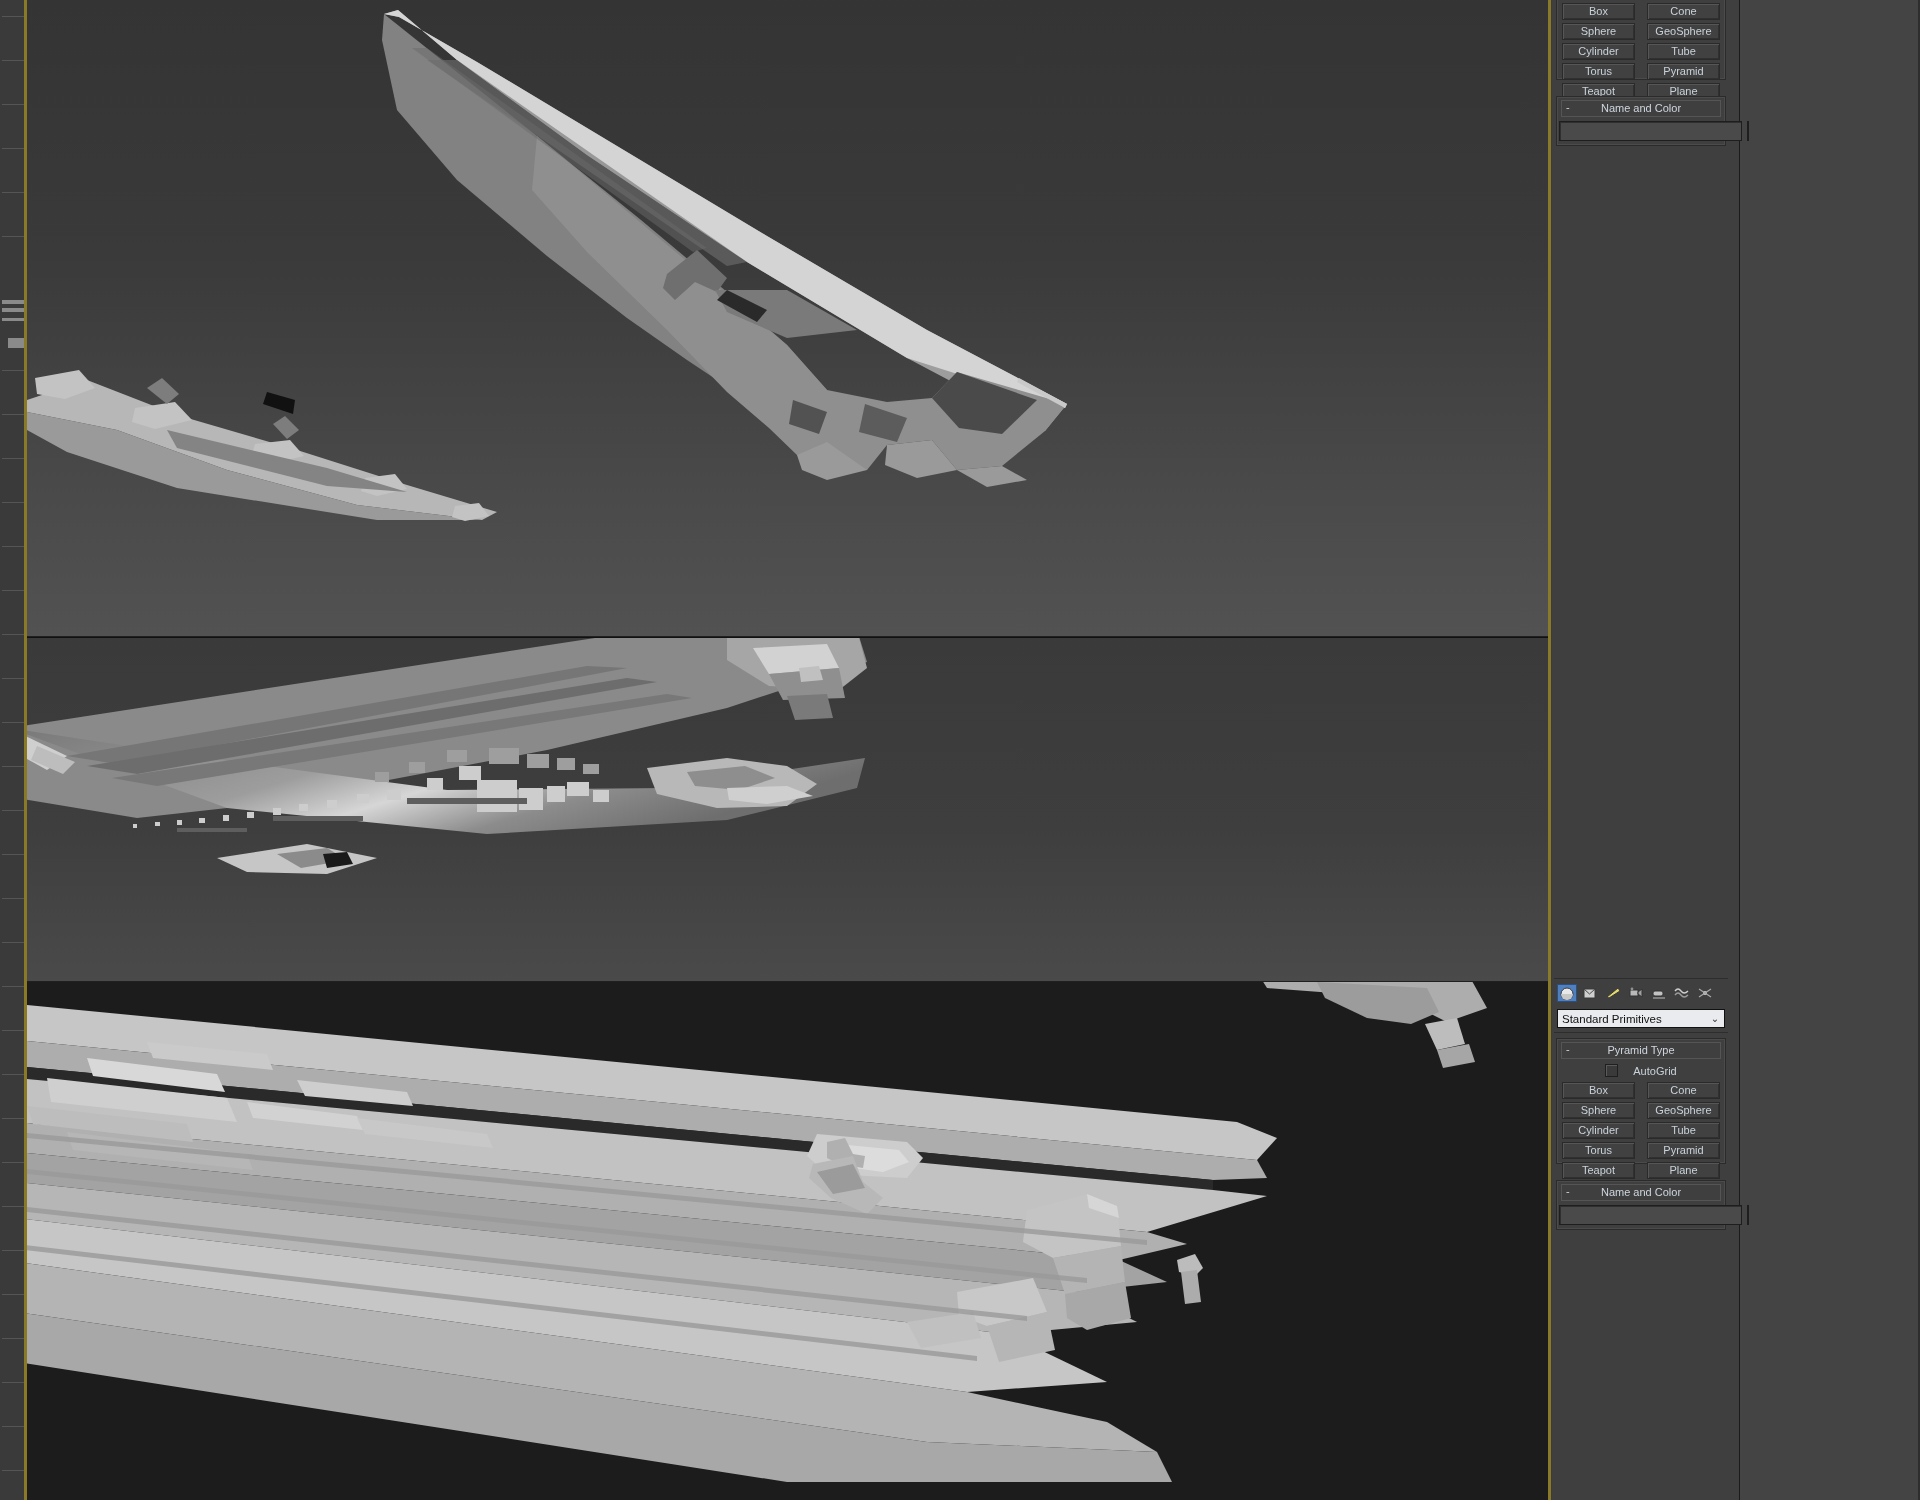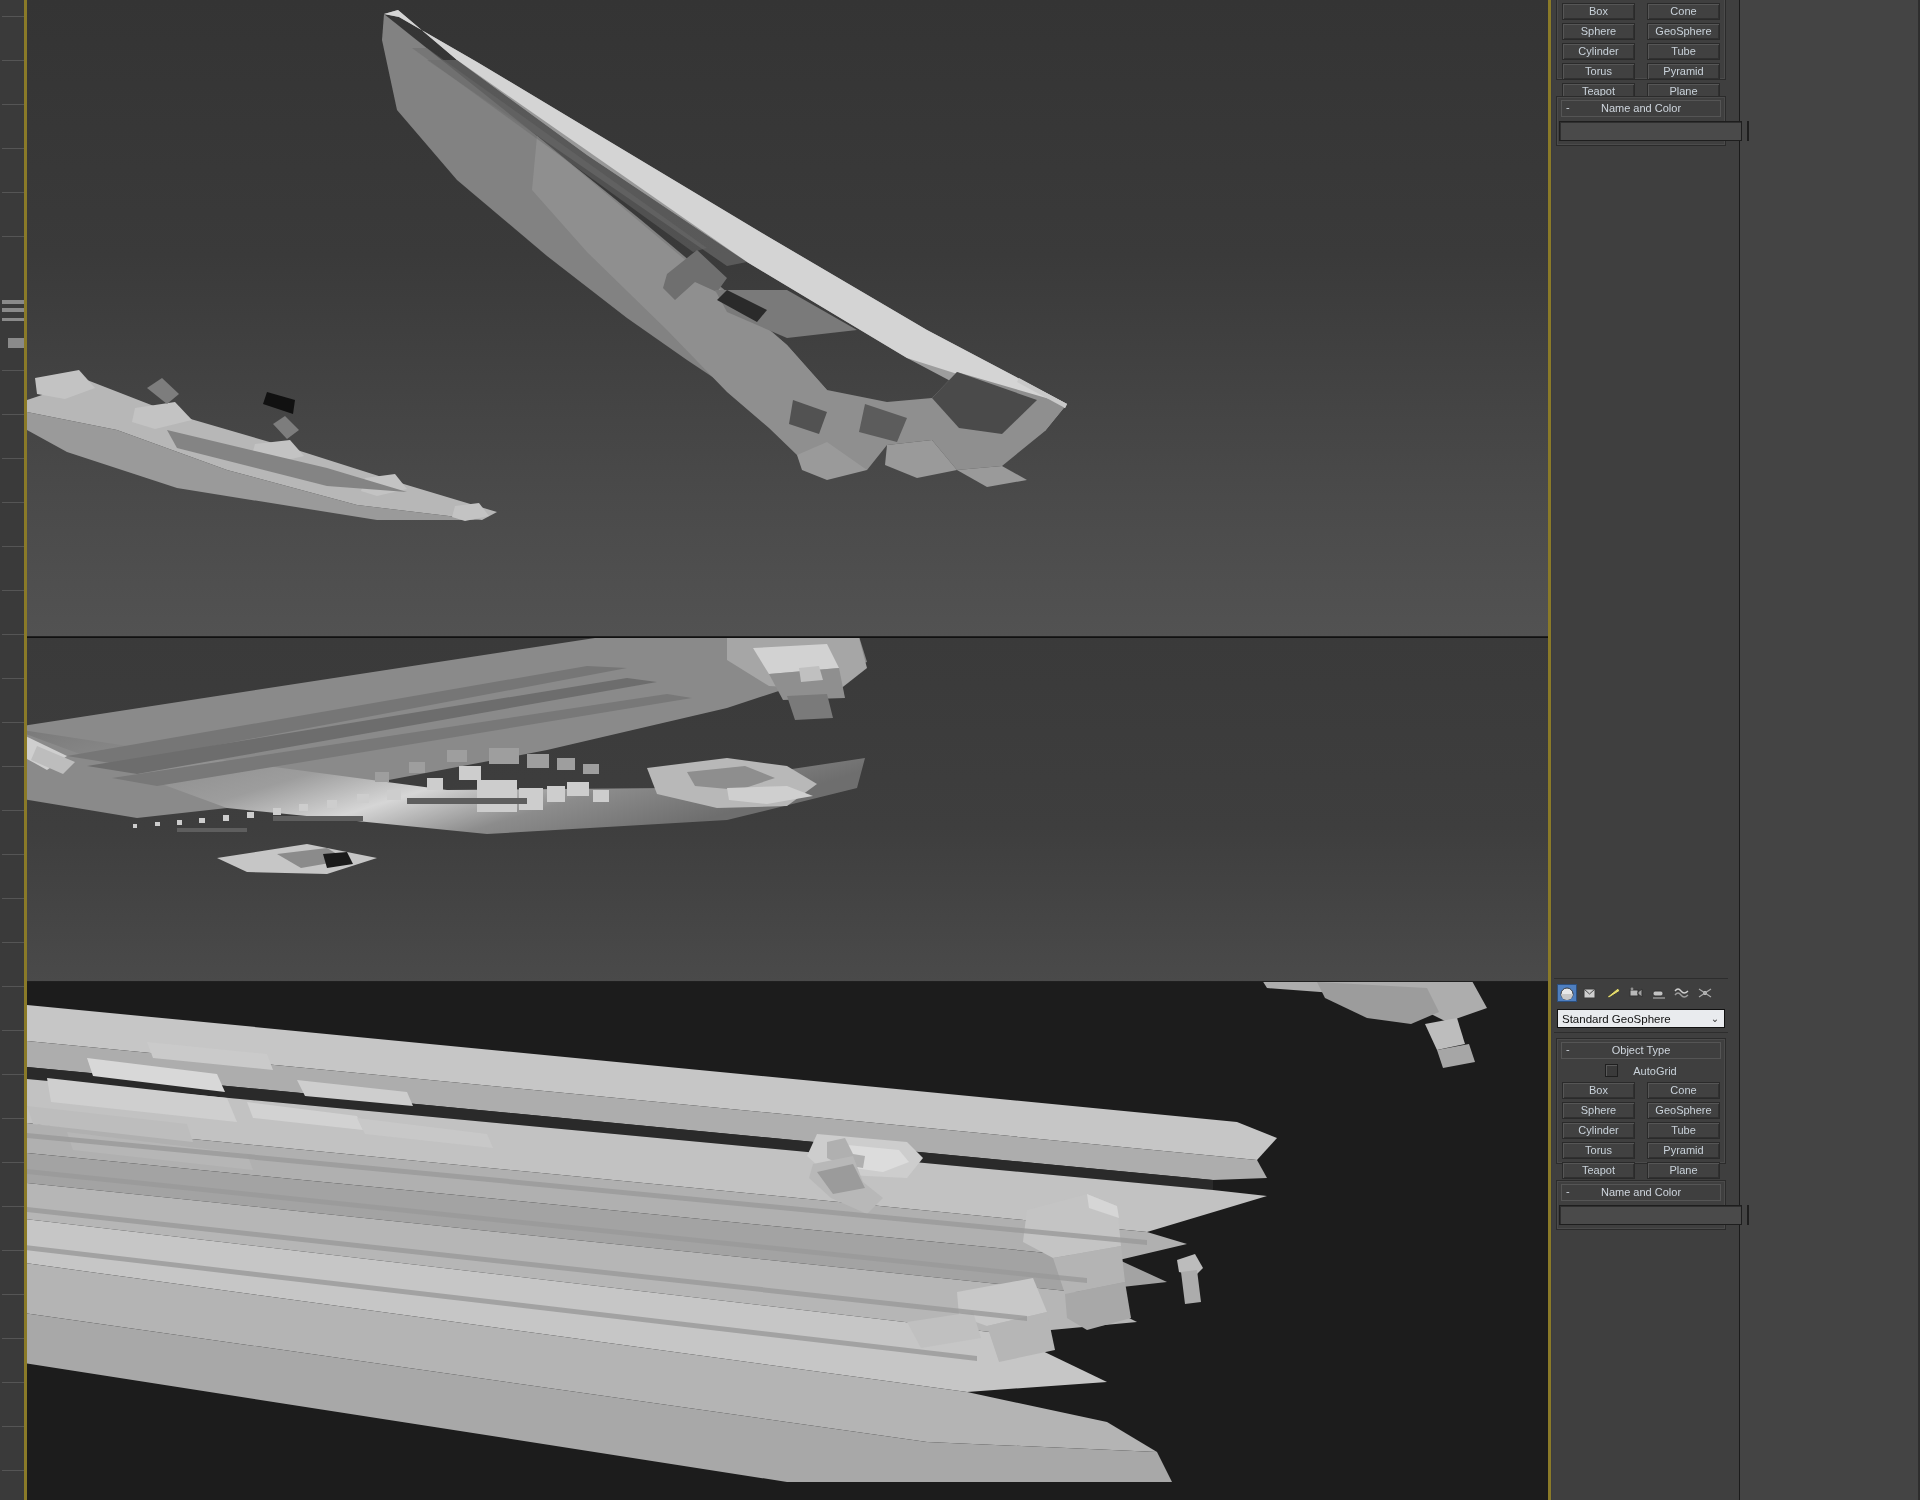--- a/index.html
+++ b/index.html
@@ -401,30 +401,30 @@
               <line x1="8" y1="7" x2="2" y2="3"></line>
                 <line x1="8" y1="7" x2="14" y2="3"></line>
               <line x1="8" y1="7" x2="2" y2="11"></line>
                 <line x1="8" y1="7" x2="14" y2="11"></line>
             </g>
           </svg>
         </div>
       </div>
 
       <div class="dropdown" style="top:1009px">
-        <span class="dd-text">Standard GeoSphere</span>
+        <span class="dd-text">Standard Primitives</span>
         <span class="dd-arrow">⌄</span>
       </div>
 
       <div class="sep-line" style="top:1032px"></div>
 
       <div class="rollout" style="top:1038px;height:124px">
         <div class="rollout-title">
           <span class="minus">-</span>
-          <span>Object Type</span>
+          <span>Pyramid Type</span>
         </div>
         <div class="rollout-body">
           <div class="chkrow">
             <span class="chkbox"></span>
             <span class="chklabel">AutoGrid</span>
           </div>
           <div class="btnrow">
             <div class="mbtn">Box</div>
             <div class="mbtn">Cone</div>
           </div>

